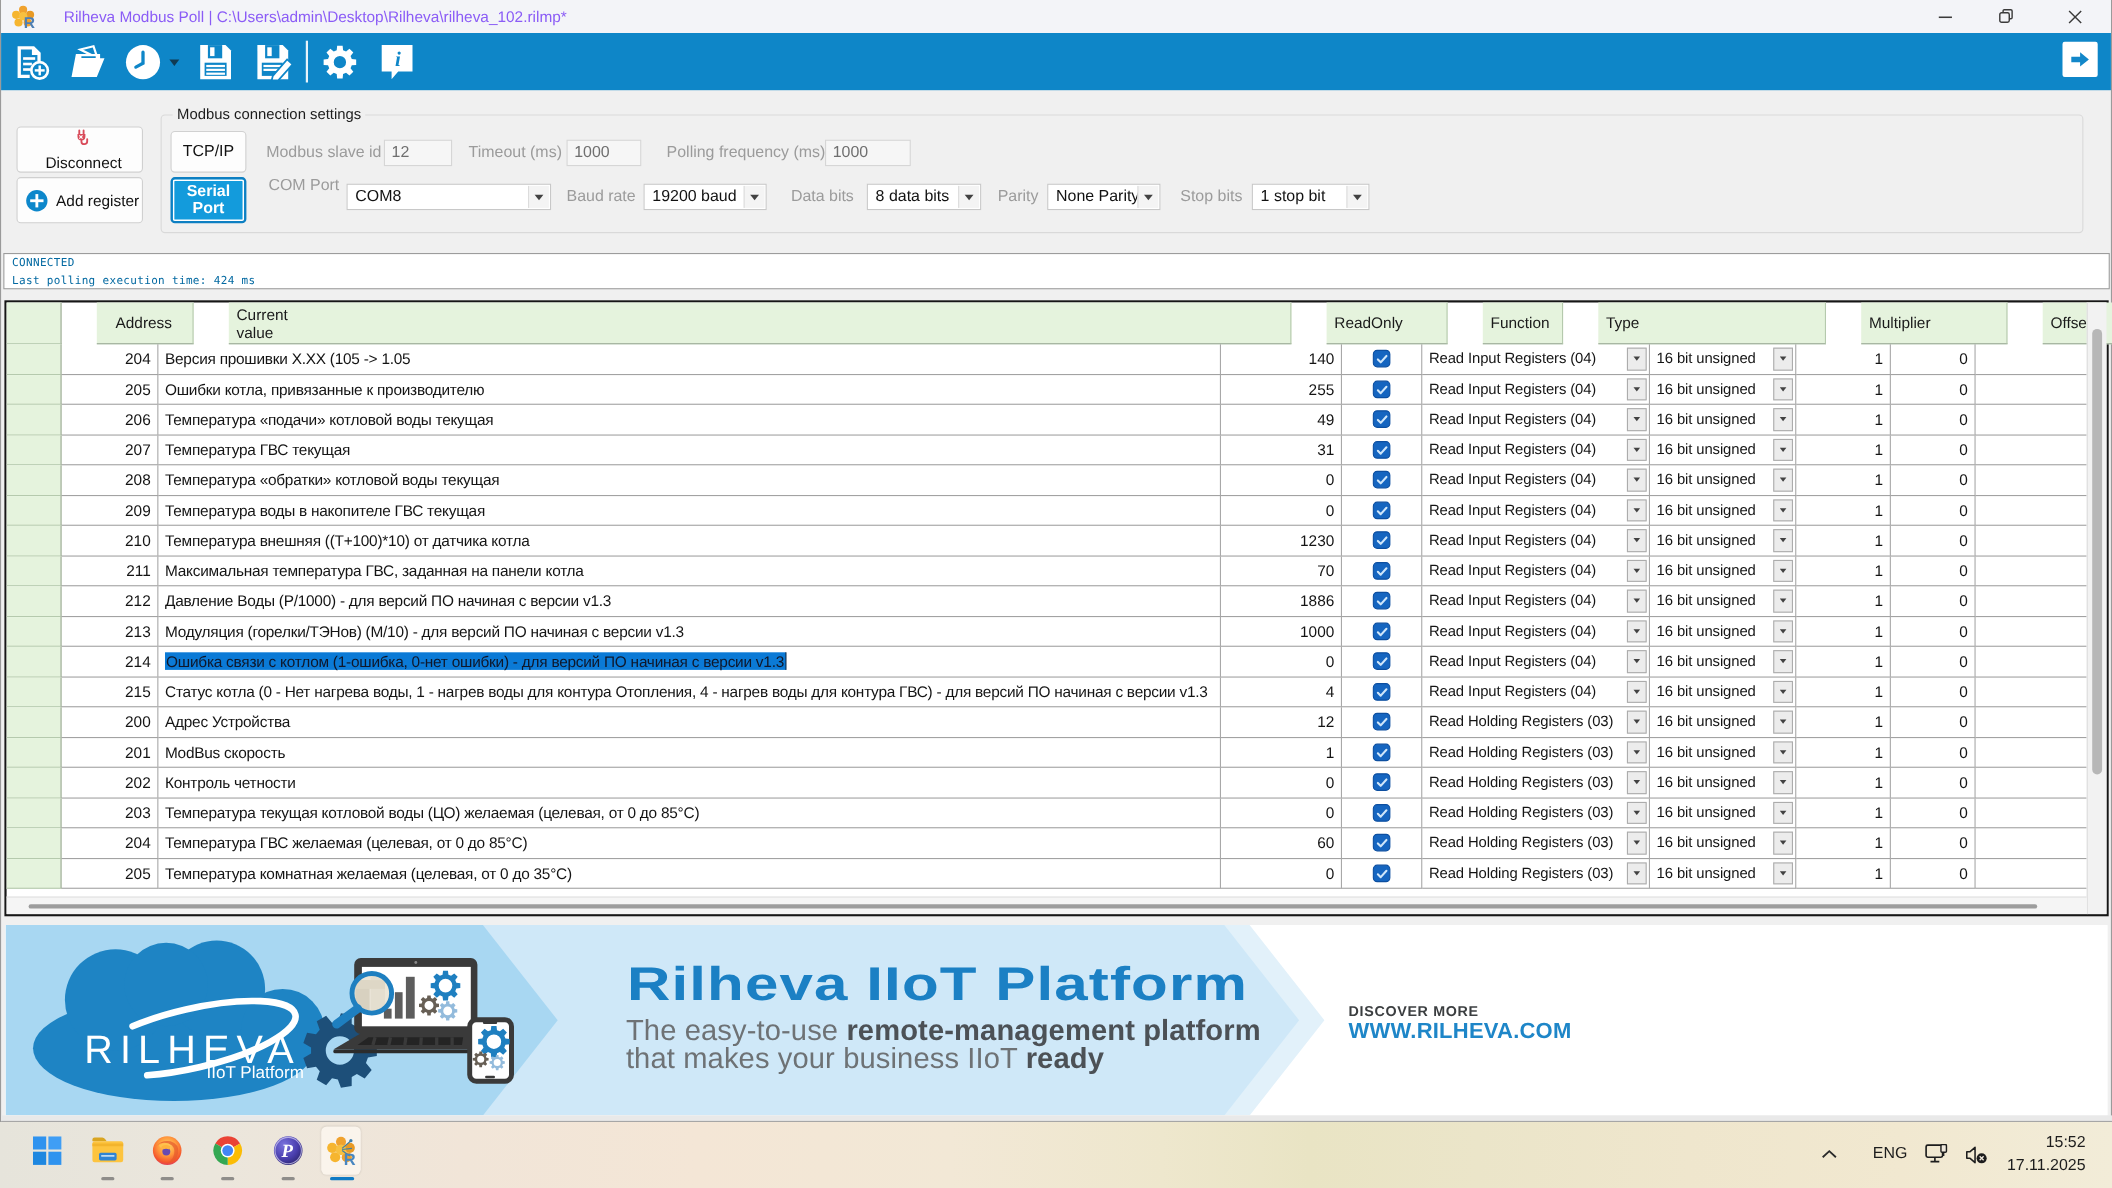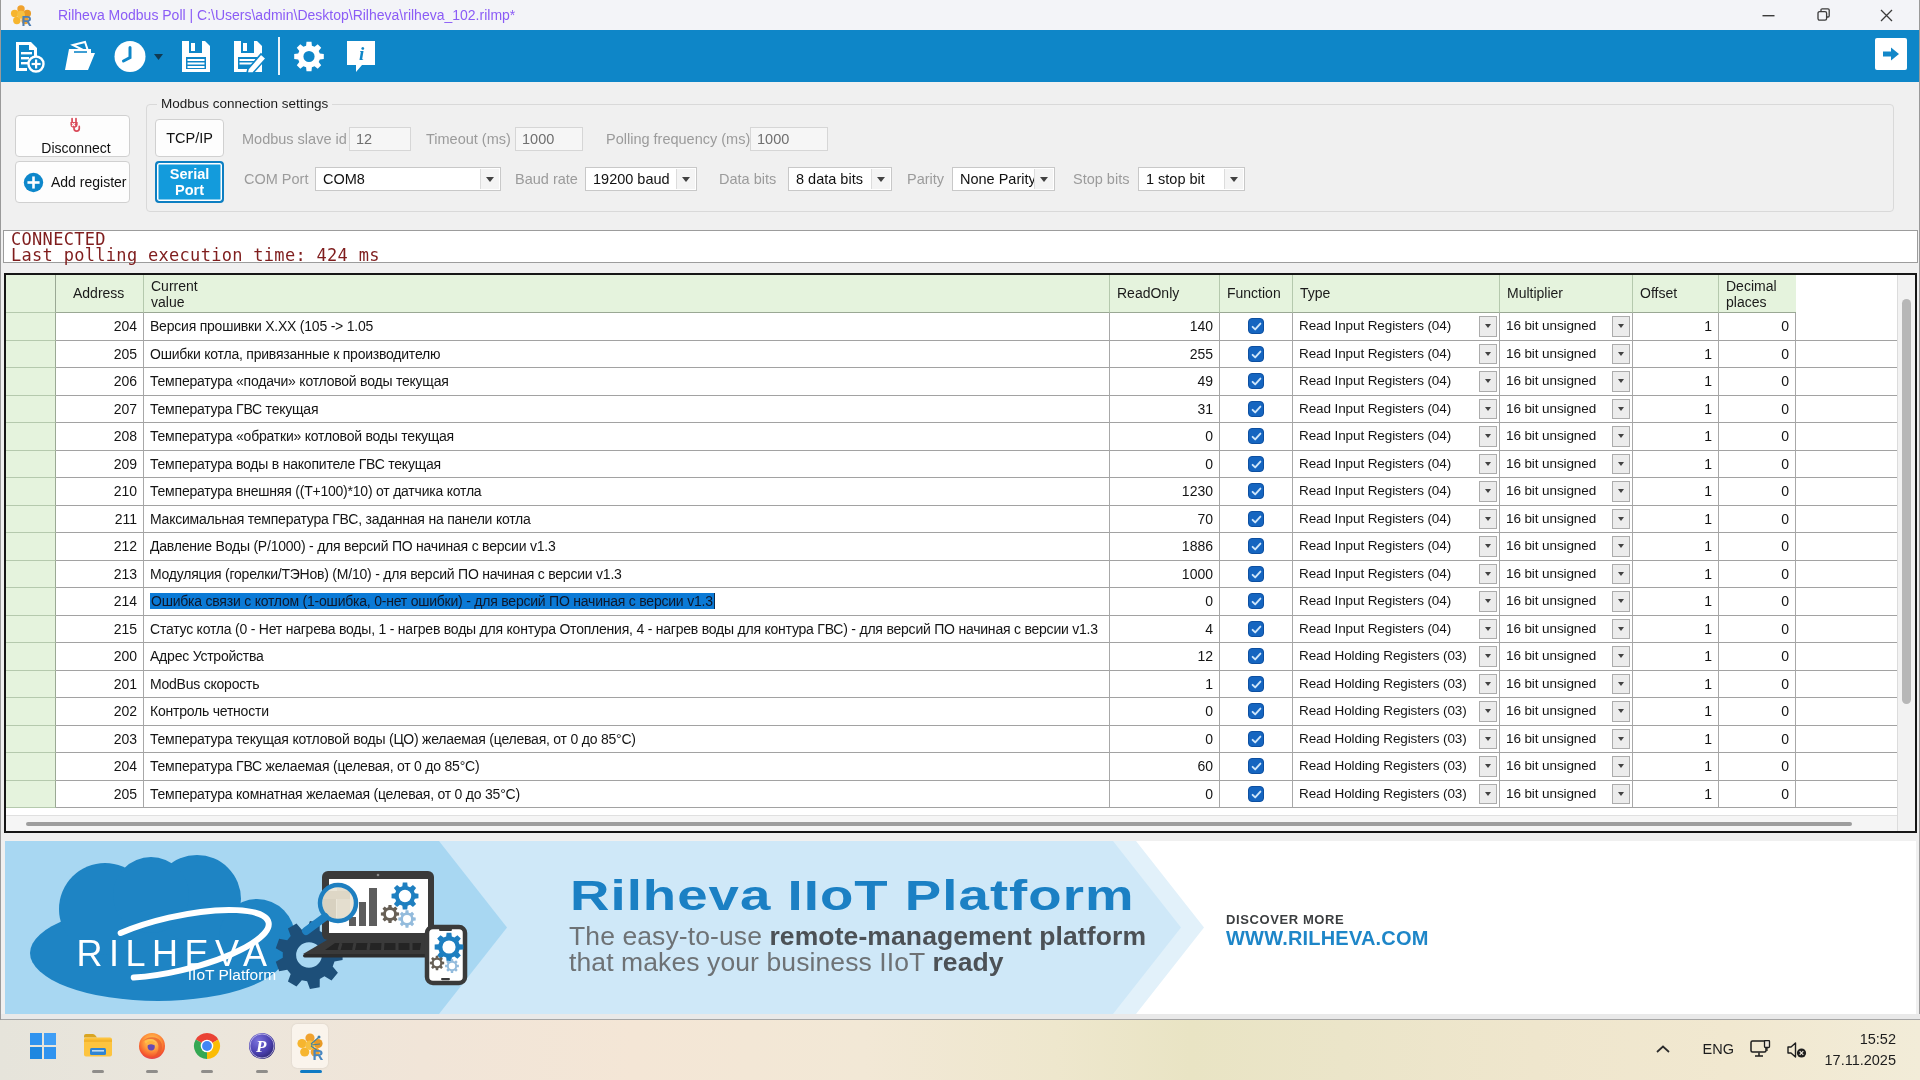--- a/index.html
+++ b/index.html
@@ -32,29 +32,29 @@
   #btn-tcpip { top:14px; background:#fdfdfd; border:1px solid #d0d0d0; color:#111; }
   #btn-serial { top:56px; height:42px; background:#139bdc; border:2px solid #0d7fc2; box-shadow:inset 0 0 0 1.5px #fff; color:#fff; font-weight:bold; line-height:16px; }
   .flabel { position:absolute; font-size:14.5px; color:#9b9b9b; white-space:nowrap; }
   .ftext { position:absolute; height:24px; background:#f6f6f6; border:1px solid #d6d6d6; font-size:14.5px; color:#6f6f6f; padding:0 6px; line-height:22px; }
   .fcombo { position:absolute; height:24px; background:#fff; border:1px solid #c8c8c8; font-size:14.5px; color:#111; }
   .fcombo .val { position:absolute; left:7px; top:0; line-height:22px; white-space:nowrap; }
   .fcombo .dd { position:absolute; right:1px; top:1px; bottom:1px; width:19px; background:#f4f4f4; border-left:1px solid #dcdcdc; display:flex; align-items:center; justify-content:center; }
   .dd-arrow { width:0; height:0; border-left:4px solid transparent; border-right:4px solid transparent; border-top:5px solid #424242; }
 
   
-  #statusbox { position:absolute; left:2px; top:230px; width:1915px; height:33px; background:#fff; border:1px solid #9c9c9c; font-family:"DejaVu Sans Mono", monospace; font-size:17px; letter-spacing:0.3px; color:#7f1d1d; line-height:15.5px; padding:1px 0 0 7px; }
+  #statusbox { position:absolute; left:2px; top:230px; width:1915px; height:33px; background:#fff; border:1px solid #9c9c9c; font-family:"DejaVu Sans Mono", monospace; font-size:10px; letter-spacing:0.3px; color:#0369a1; line-height:15.5px; padding:1px 0 0 7px; }
 
   
   #grid { position:absolute; left:3px; top:273px; width:1913px; height:560px; background:#fff; border:2px solid #161616; }
   #grid-inner { position:absolute; left:0; top:0; right:18px; bottom:0; }
   .grow { display:grid; grid-template-columns:50px 88px 966px 110px 73px 207px 133px 86px 77px 101px; }
   .gcell { border-right:1px solid #a8a8a8; border-bottom:1px solid #a2a2a2; position:relative; overflow:hidden; white-space:nowrap; font-size:14px; color:#141414; }
   #grid-header .gcell { background:#e5f3dd; border-right-color:#b5c9ad; border-bottom-color:#9aa894; font-size:14px; line-height:16px; padding:3px 0 0 7px; color:#1a1a1a; }
-  #grid-header { height:38px; }
+  #grid-header { height:38px;gap:32px; }
   #grid-header .gcell { height:38px; }
   .drow { height:27.5px; }
   .drow .gcell { height:27.5px; line-height:26px; }
   .cell-ind { background:#e5f3dd; border-right-color:#9aa894 !important; border-bottom-color:#b5c9ad !important; }
   .cell-num { text-align:right; padding-right:6px; }
   .cell-txt { padding-left:6px; letter-spacing:-0.22px; }
   .cell-chk { display:flex; align-items:center; justify-content:center; }
   .chk { width:16px; height:16px; background:#1565c0; border:1px solid #0d4fa0; border-radius:4px; position:relative; }
   .chk svg { position:absolute; left:1px; top:1px; }
   .cell-dd { padding-left:6px; padding-right:22px; font-size:13.5px; letter-spacing:-0.1px; }
@@ -212,21 +212,21 @@
           <span style="width:46px">Serial Port</span>
         </div>
 
       <span class="flabel" style="left:95px; top:26px">Modbus slave id</span>
       <div class="ftext" style="left:202px; top:22px; width:62px">12</div>
       <span class="flabel" style="left:279px; top:26px">Timeout (ms)</span>
       <div class="ftext" style="left:368px; top:22px; width:68px">1000</div>
       <span class="flabel" style="left:459px; top:26px">Polling frequency (ms)</span>
       <div class="ftext" style="left:603px; top:22px; width:78px">1000</div>
 
-      <span class="flabel" style="left:97px; top:66px">COM Port</span>
+      <span class="flabel" style="left:97px; top:56px">COM Port</span>
       <div class="fcombo" style="left:168px; top:62px; width:186px">
         <span class="val">COM8</span>
         <span class="dd">
             <span class="dd-arrow"></span>
           </span>
       </div>
       <span class="flabel" style="left:368px; top:66px">Baud rate</span>
       <div class="fcombo" style="left:438px; top:62px; width:112px">
         <span class="val">19200 baud</span>
         <span class="dd">

